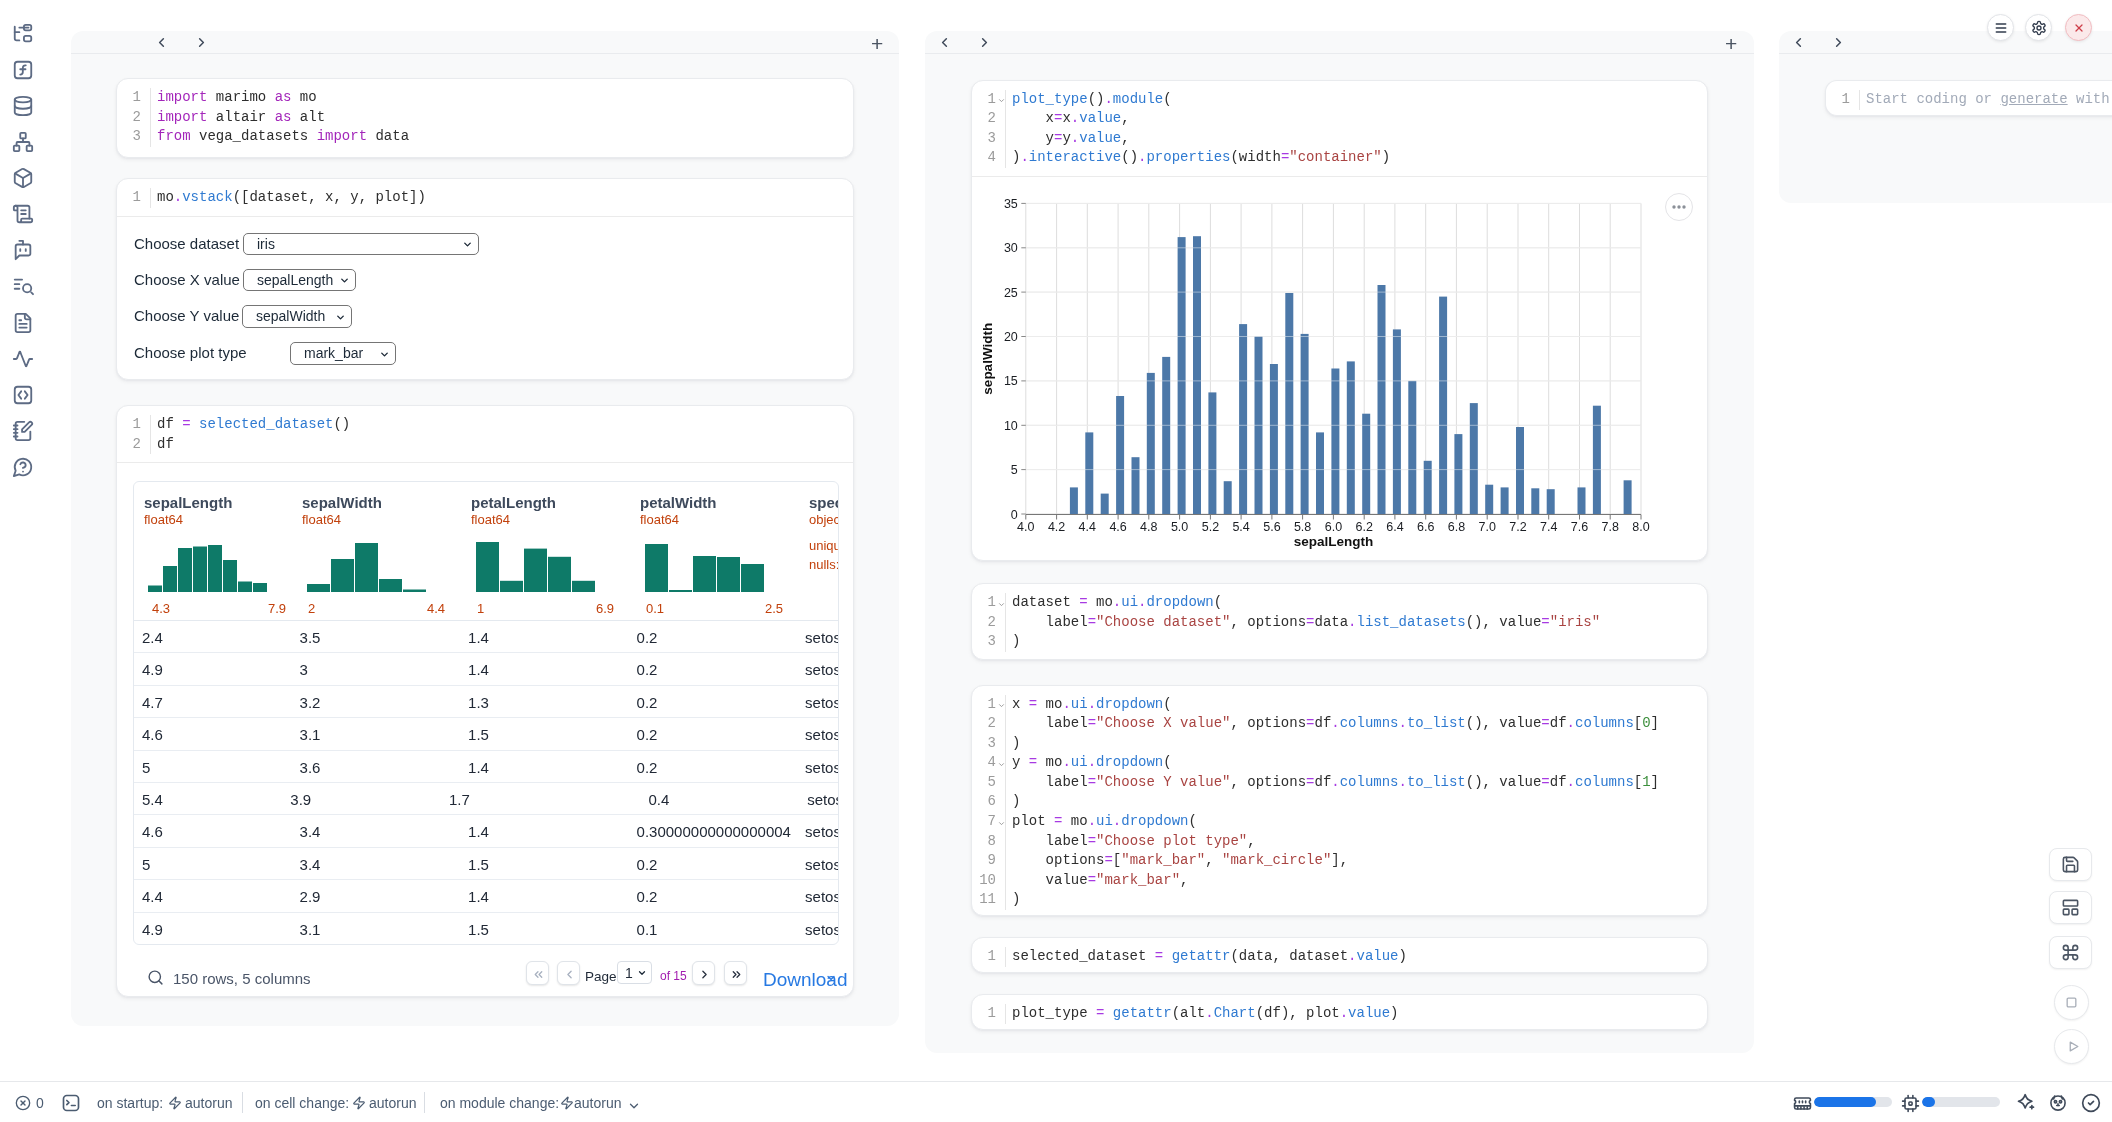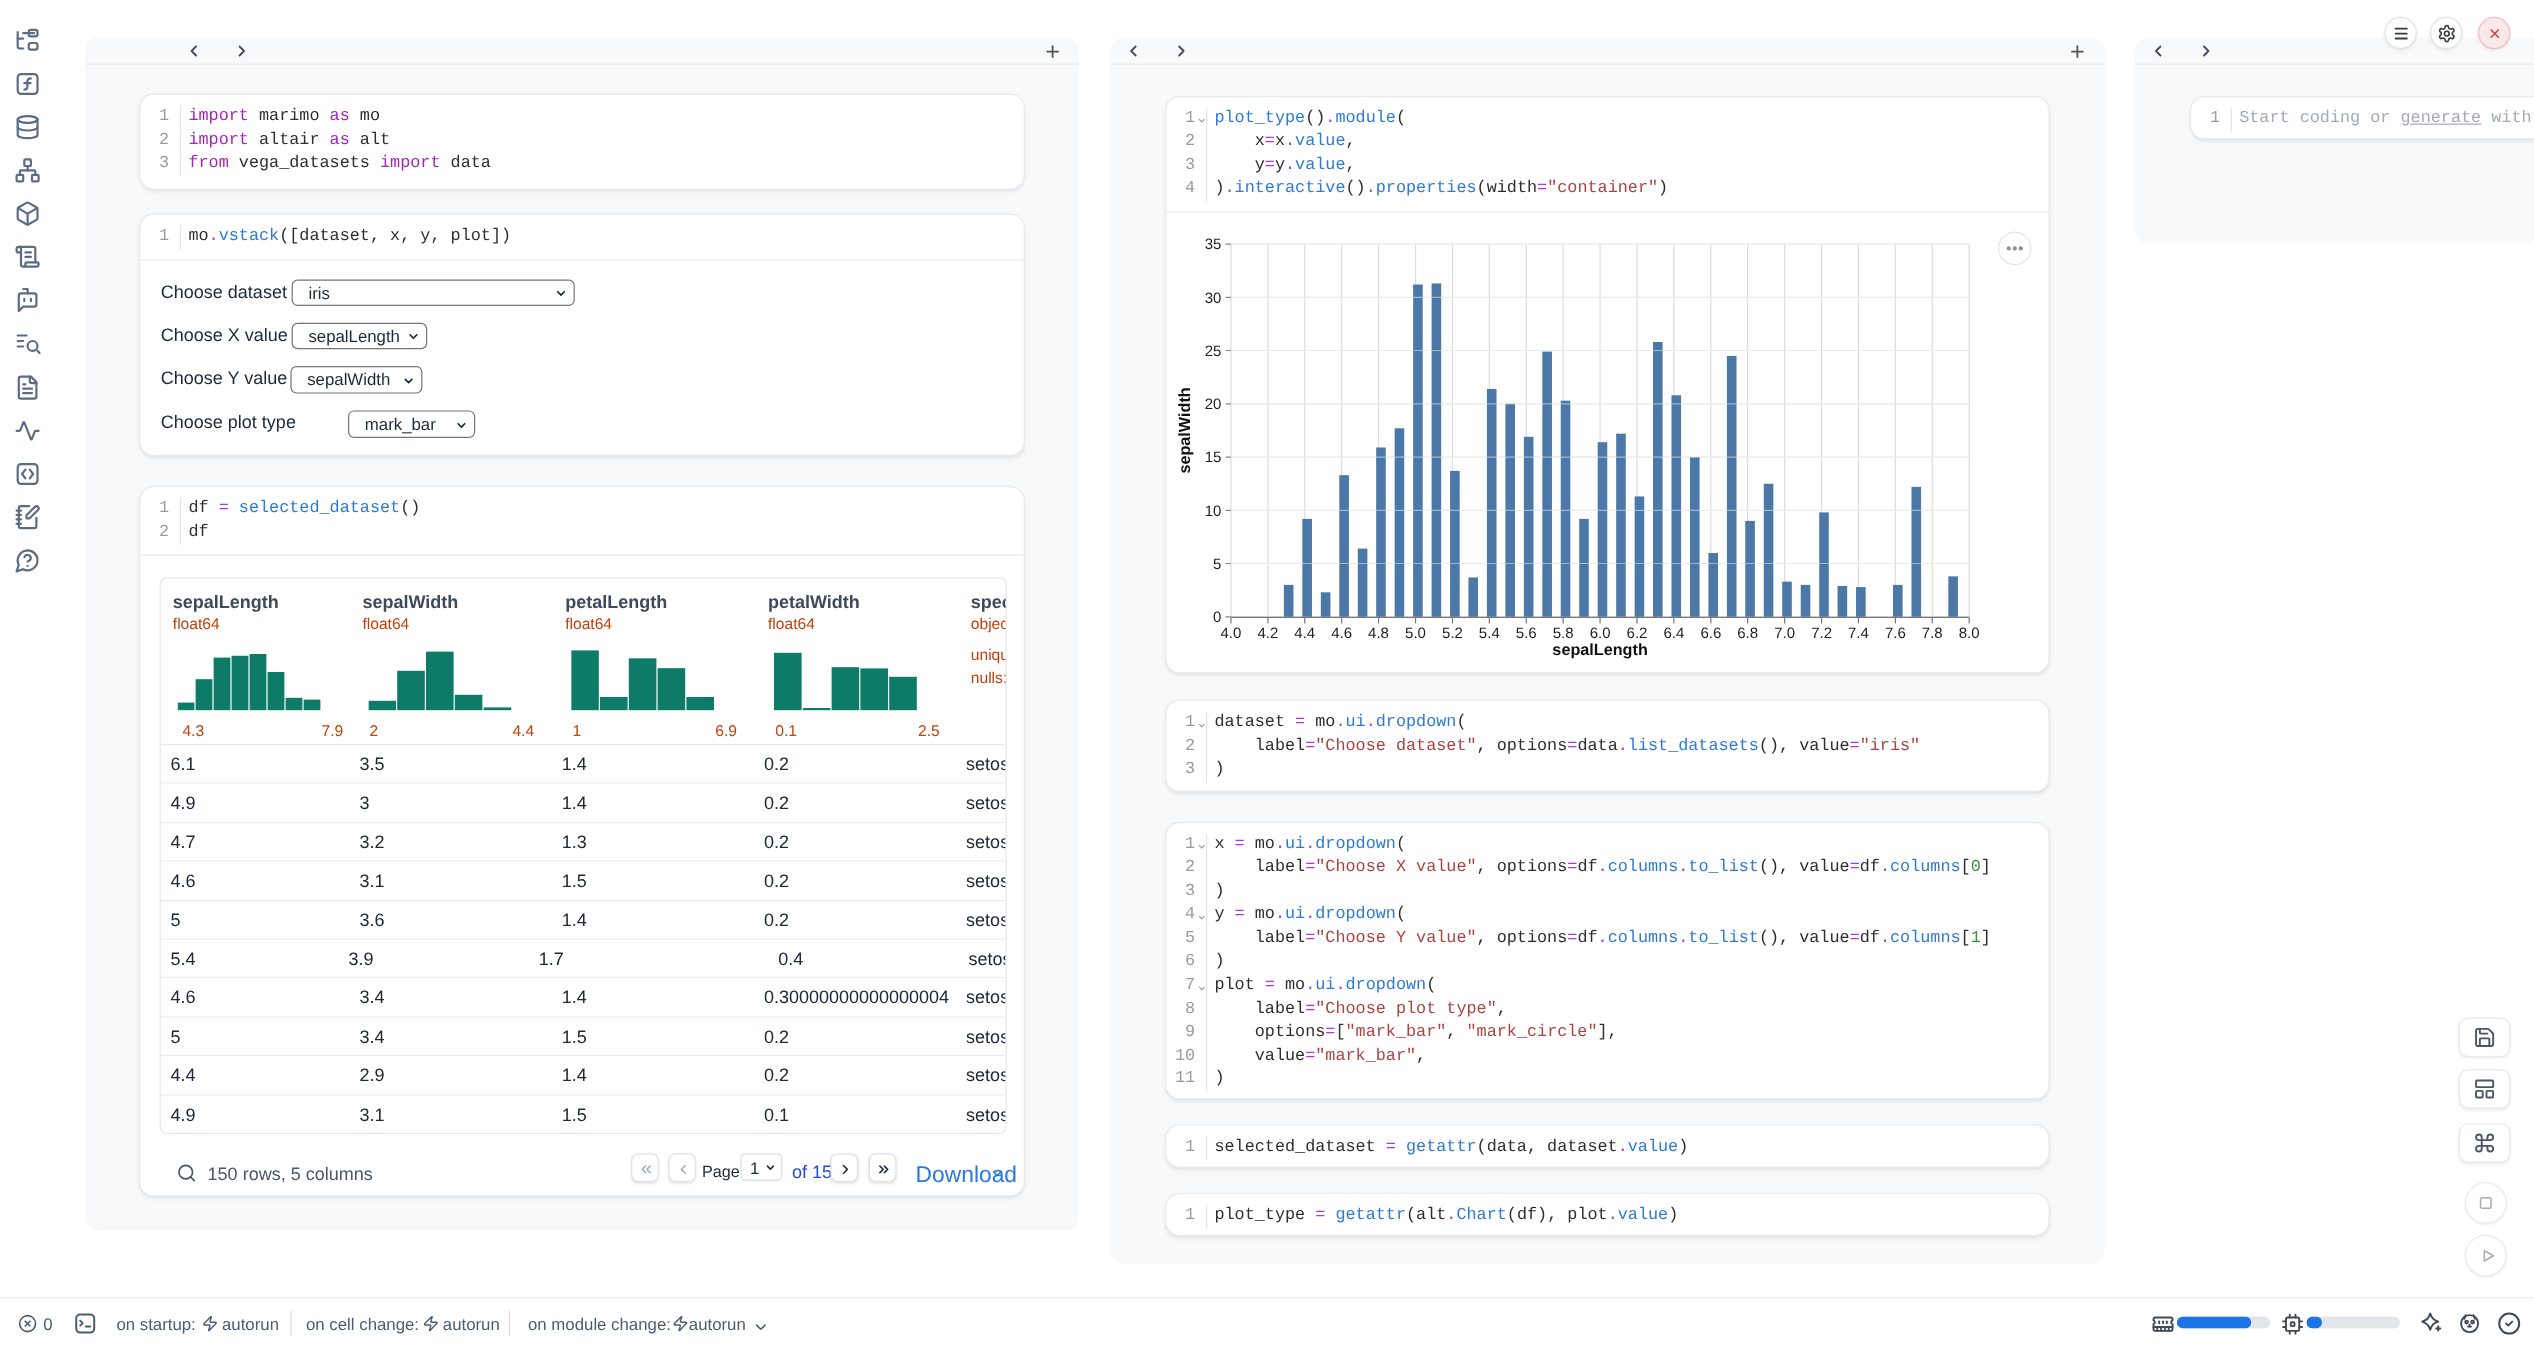--- a/index.html
+++ b/index.html
@@ -199,21 +199,21 @@
       <div class="thead-type" style="position:absolute; left:134px; top:119px;">7.9</div>
       <div class="thead-type" style="position:absolute; left:174px; top:119px;">2</div>
       <div class="thead-type" style="position:absolute; left:293px; top:119px;">4.4</div>
       <div class="thead-type" style="position:absolute; left:343px; top:119px;">1</div>
       <div class="thead-type" style="position:absolute; left:462px; top:119px;">6.9</div>
       <div class="thead-type" style="position:absolute; left:512px; top:119px;">0.1</div>
       <div class="thead-type" style="position:absolute; left:631px; top:119px;">2.5</div>
     </div>
 
     <div class="trow" style="height:32.4px;">
-          <div class="tc" style="width:158px;">6.1</div>
+          <div class="tc" style="width:158px;">2.4</div>
           <div class="tc" style="width:169px;">3.5</div>
           <div class="tc" style="width:169px;">1.4</div>
           <div class="tc" style="width:169px;">0.2</div>
           <div class="tc" style="width:41px;">setosa</div>
         </div>
     <div class="trow" style="height:32.4px;">
           <div class="tc" style="width:158px;">4.9</div>
           <div class="tc" style="width:169px;">3</div>
           <div class="tc" style="width:169px;">1.4</div>
           <div class="tc" style="width:169px;">0.2</div>
@@ -293,21 +293,21 @@
           <path d="m15 18-6-6 6-6"></path>
         </svg>
       </div>
   <div style="position:absolute; left:468px; top:563px; font-size:13.5px; color:#1f2937;">Page</div>
   <div style="position:absolute; left:500px; top:555px; width:35px; height:23px; border:1px solid #d9dee5; border-radius:4px; background:#fff; font-size:14px; color:#1f2937;">
         <span style="position:absolute; left:7px; top:3px;">1</span>
         <svg style="position:absolute; right:4px; top:6px;" width="10" height="10" viewBox="0 0 24 24" fill="none" stroke="#1c2937" stroke-width="3" stroke-linecap="round" stroke-linejoin="round">
           <path d="m6 9 6 6 6-6"></path>
         </svg>
       </div>
-  <div style="position:absolute; left:543px; top:563px; font-size:15px; color:#1d4ed8;">of 15</div>
+  <div style="position:absolute; left:543px; top:563px; font-size:12px; color:#a21caf;">of 15</div>
   <div class="pbtn" style="left:575px; top:555px;">
         <svg width="13" height="13" viewBox="0 0 24 24" fill="none" stroke="#28303f" stroke-width="2.4" stroke-linecap="round" stroke-linejoin="round">
           <path d="m9 18 6-6-6-6"></path>
         </svg>
       </div>
   <div class="pbtn" style="left:607px; top:555px;">
         <svg width="13" height="13" viewBox="0 0 24 24" fill="none" stroke="#28303f" stroke-width="2.4" stroke-linecap="round" stroke-linejoin="round">
           <path d="m13 17 5-5-5-5"></path>
           <path d="m6 17 5-5-5-5"></path>
         </svg>

